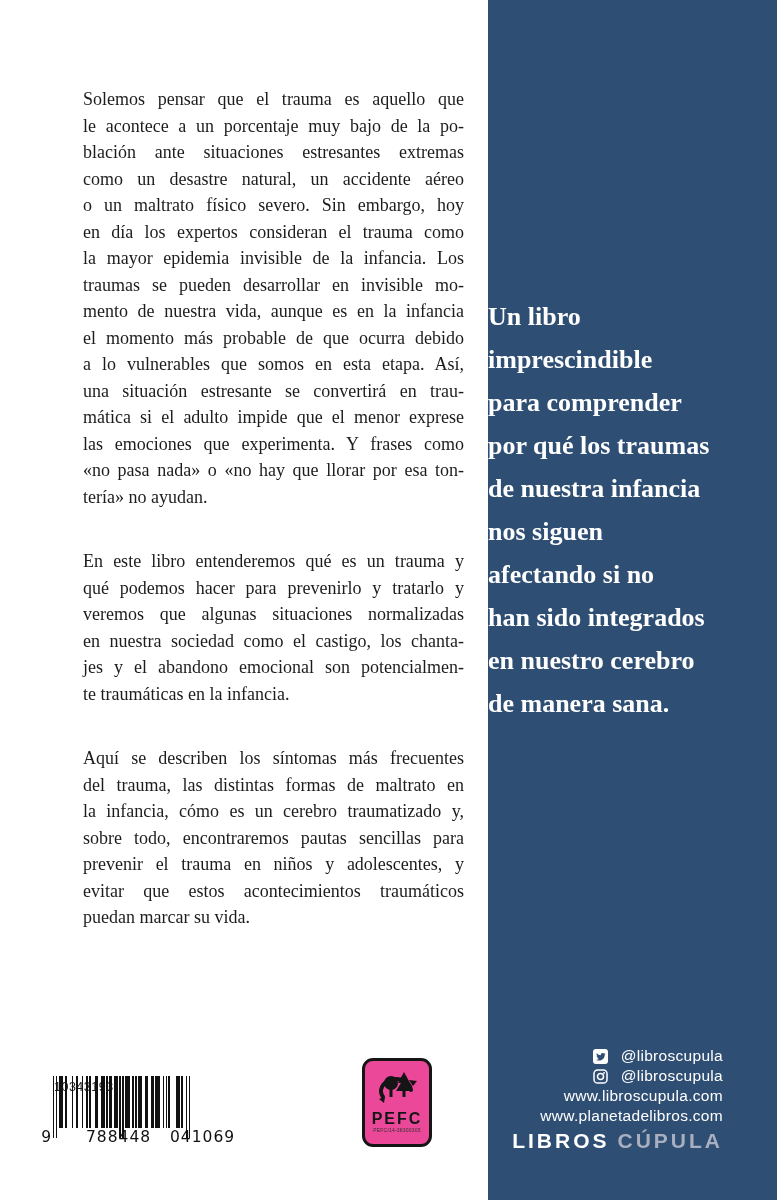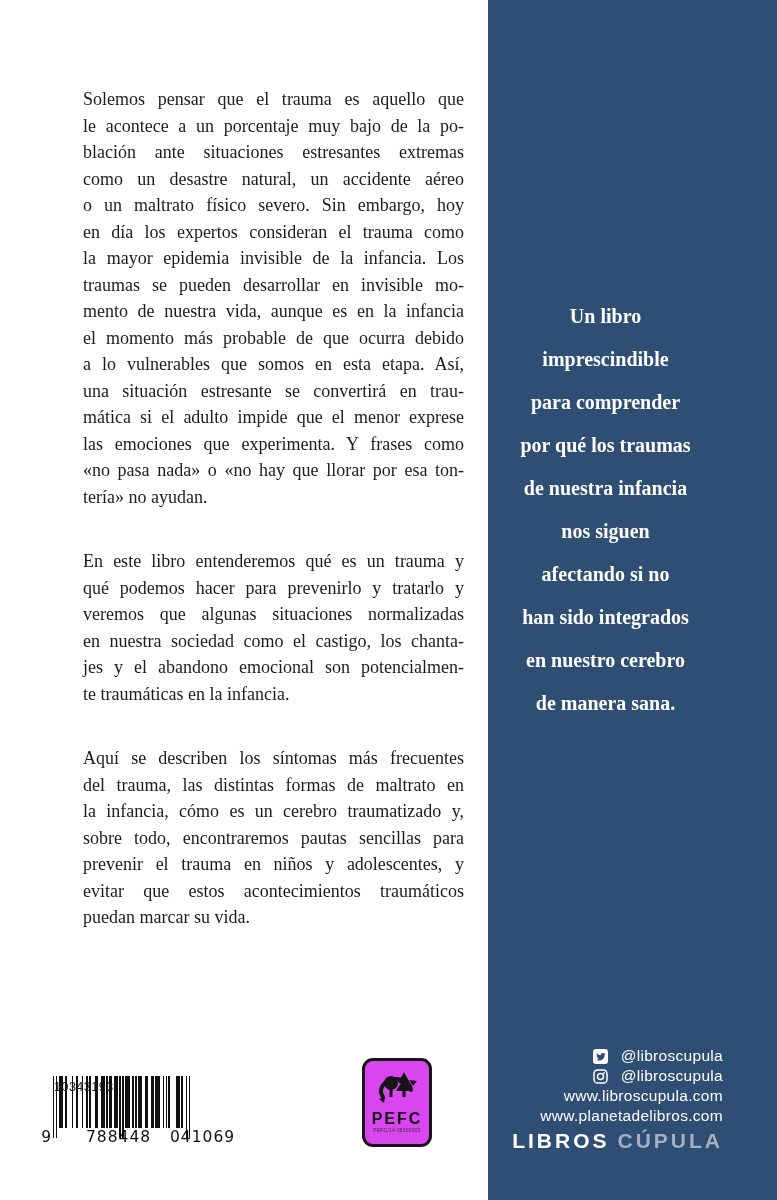--- a/index.html
+++ b/index.html
@@ -15,22 +15,22 @@
     font-size:18px;line-height:26.5px;color:#1c1c1c;margin-left:31px;
   }
   .paragraph{margin:0 0 38px 0;}
   .line{text-align:justify;text-align-last:justify;}
   .line.last{text-align-last:left;}
 
   
   .panel{position:absolute;left:488px;top:0;width:289px;height:1200px;background:#2F4E73;}
   .quote{
     position:absolute;right:54px;top:295px;width:235px;
-    text-align:center;color:#ffffff;font-weight:bold;
-    font-size:20px;line-height:43px;font-family:"Liberation Serif",serif;
+    text-align:left;color:#ffffff;font-weight:bold;
+    font-size:26px;line-height:43px;font-family:"Liberation Serif",serif;
   }
   .panel-footer{
     position:absolute;right:54px;top:1046px;text-align:right;color:#ffffff;
     font-family:"Liberation Sans",sans-serif;
   }
   .social-row{display:flex;justify-content:flex-end;align-items:center;gap:13px;
     font-size:15.5px;line-height:20px;letter-spacing:.3px;}
   .site{font-size:15.5px;line-height:20px;letter-spacing:.3px;}
   .publisher{margin-top:3px;font-size:21px;font-weight:bold;letter-spacing:3px;line-height:24px;white-space:nowrap;}
   .publisher .cupula{color:#A8AFC0;margin-left:8px;}
@@ -48,21 +48,21 @@
     font-family:"DejaVu Sans",sans-serif;font-size:15.5px;color:#111;}
   .bc-digits span{position:absolute;top:0;text-align:center;letter-spacing:1px;}
   .d-first{left:-17px;width:15px;text-align:right !important;letter-spacing:0 !important;}
   .d-g1{left:4px;width:61px;margin-left:29px;}
   .d-g2{left:73px;width:61px;margin-left:44px;}
 
   
   .pefc{position:absolute;left:362px;top:1058px;}
   .pefc-box{
     width:64px;height:78px;border:3.5px solid #151515;border-radius:11px;
-    background:#d946ef;text-align:center;padding-top:5px;
+    background:#ec4899;text-align:center;padding-top:5px;
   }
   .pefc-label{font-family:"Liberation Sans",sans-serif;font-weight:bold;font-size:16px;
     letter-spacing:2px;color:#151515;line-height:16px;margin-top:1px;}
   .pefc-code{font-family:"Liberation Sans",sans-serif;font-size:5px;color:#333;
     letter-spacing:.2px;line-height:7px;}
 </style>
 </head>
 <body>
 
 <div class="cover">

